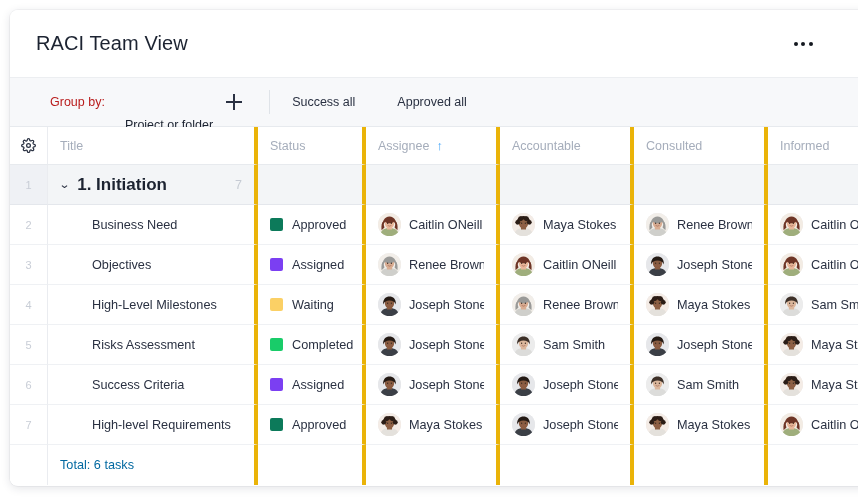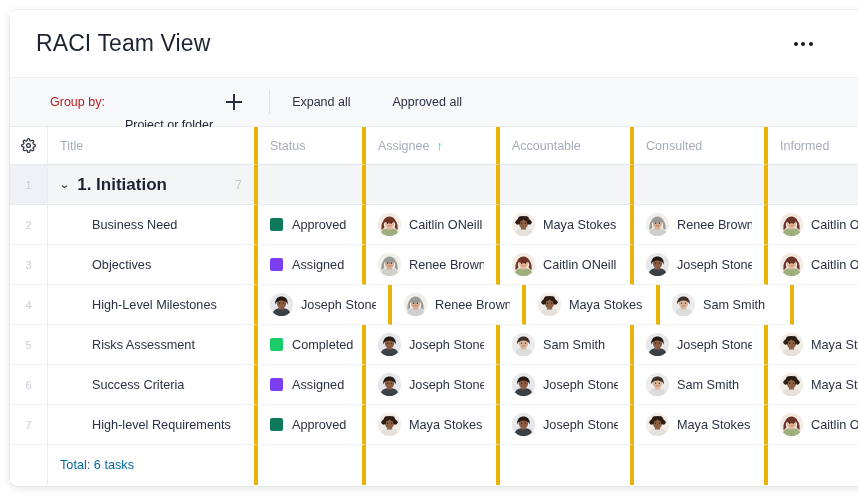--- a/index.html
+++ b/index.html
@@ -28,21 +28,21 @@
   .card-header {
     height: 68px;
     background: #ffffff;
     display: flex;
     align-items: center;
     justify-content: space-between;
     padding: 0 22px 0 26px;
     border-bottom: 1px solid #eceef1;
   }
   .card-title {
-    font-size: 23px;
+    font-size: 20px;
     color: #1c2331;
     letter-spacing: 0.1px;
   }
   .kebab {
     width: 34px; height: 30px;
     display: flex; align-items: center; justify-content: center;
     gap: 3.5px;
     cursor: pointer;
     border-radius: 4px;
     margin-right: 26px;
@@ -155,21 +155,21 @@
         <i></i>
         <i></i>
       </div>
     </div>
 
     <div class="toolbar">
       <span class="tb-label">Group by:</span>
       <span class="tb-value">Project or folder</span>
       <span class="plus-btn"></span>
       <span class="tb-sep"></span>
-      <span class="tb-action">Expand all</span>
+      <span class="tb-action">Success all</span>
       <span class="tb-action">Approved all</span>
     </div>
 
     <div class="grid">
 
       <div class="grid-row head-row">
         <div class="gutter">
           <svg class="gear" viewBox="0 0 24 24" fill="none" stroke="#2a3142" stroke-width="2">
             <circle cx="12" cy="12" r="3"></circle>
             <path d="M19.4 15a1.65 1.65 0 0 0 .33 1.82l.06.06a2 2 0 1 1-2.83 2.83l-.06-.06a1.65 1.65 0 0 0-1.82-.33 1.65 1.65 0 0 0-1 1.51V21a2 2 0 1 1-4 0v-.09A1.65 1.65 0 0 0 9 19.4a1.65 1.65 0 0 0-1.82.33l-.06.06a2 2 0 1 1-2.83-2.83l.06-.06a1.65 1.65 0 0 0 .33-1.82 1.65 1.65 0 0 0-1.51-1H3a2 2 0 1 1 0-4h.09A1.65 1.65 0 0 0 4.6 9a1.65 1.65 0 0 0-.33-1.82l-.06-.06a2 2 0 1 1 2.83-2.83l.06.06A1.65 1.65 0 0 0 9 4.6a1.65 1.65 0 0 0 1-1.51V3a2 2 0 1 1 4 0v.09a1.65 1.65 0 0 0 1 1.51 1.65 1.65 0 0 0 1.82-.33l.06-.06a2 2 0 1 1 2.83 2.83l-.06.06a1.65 1.65 0 0 0-.33 1.82V9a1.65 1.65 0 0 0 1.51 1H21a2 2 0 1 1 0 4h-.09a1.65 1.65 0 0 0-1.51 1z"></path>
@@ -367,20 +367,24 @@
               </span>
       <span class="pname">Caitlin ONeill</span>
     </div>
   </div>
 
   <div class="grid-row">
     <div class="gutter">4</div>
     <div class="cell c-title">
       <span class="task-title">High-Level Milestones</span>
     </div>
+    <div class="cell c-status">
+      <span class="swatch" style="background:#fbd065"></span>
+      <span>Waiting</span>
+    </div>
     <div class="cell c-person">
       <span class="avatar">
                 <svg viewBox="0 0 32 32" xmlns="http://www.w3.org/2000/svg">
     <rect width="32" height="32" fill="#e6e7ea"></rect>
     <path d="M3 32 C3 24 9 21 16 21 C23 21 29 24 29 32 Z" fill="#3b3f46"></path>
     <path d="M12.5 18 h7 v5 h-7 Z" fill="#8a5c41"></path>
     <ellipse cx="16" cy="14" rx="6.6" ry="7.6" fill="#8a5c41"></ellipse>
     <path d="M7 16 C7 8 11 5 16 5 C21 5 25 8 25 16 C23 12 20 10.5 16 10.5 C12 10.5 9 12 7 16 Z" fill="#241a14"></path>
     <ellipse cx="13.4" cy="14.2" rx="0.9" ry="1.1" fill="#3a2b22"></ellipse>
     <ellipse cx="18.6" cy="14.2" rx="0.9" ry="1.1" fill="#3a2b22"></ellipse>

